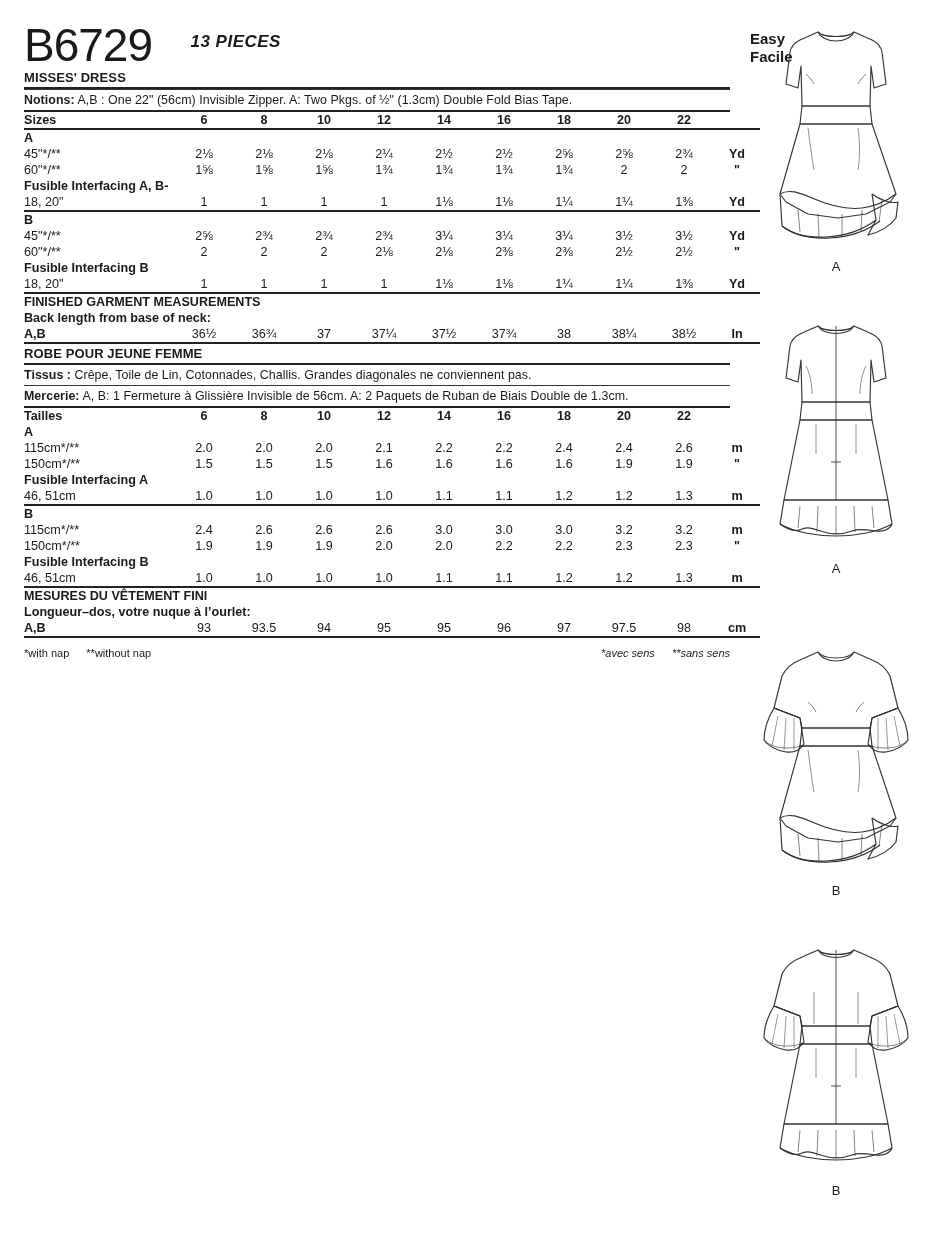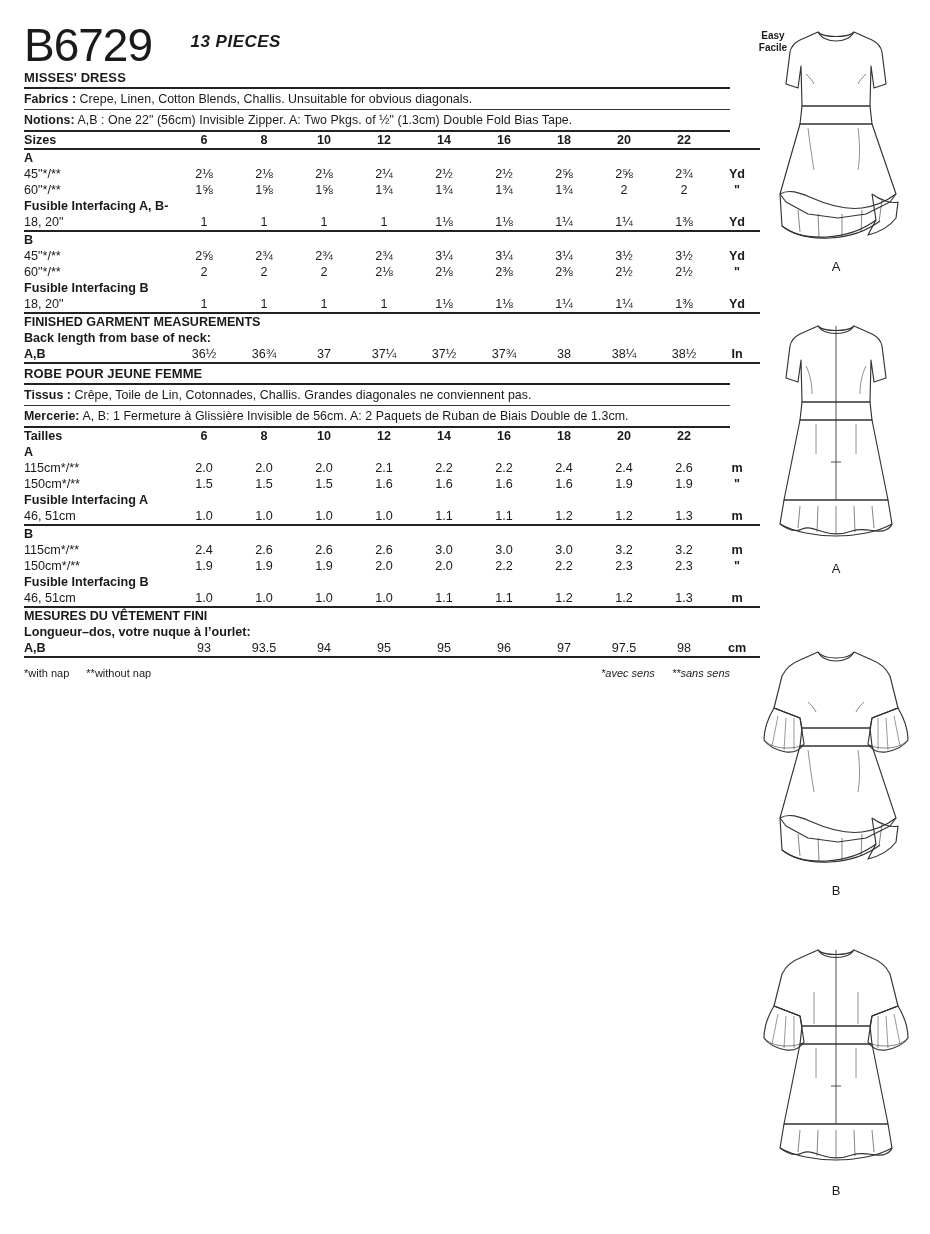--- a/index.html
+++ b/index.html
@@ -89,22 +89,21 @@
   .fn-right span { margin-left: 14px; font-style: italic; }
 
   
   #right-column {
     position: absolute;
     left: 742px;
     top: 0;
     width: 188px;
   }
   #difficulty {
-    text-align: center;
-    font-size: 10px;
+    font-size: 15px;
     font-weight: bold;
     line-height: 1.18;
     margin-top: 30px;
     width: 46px;
     margin-left: 8px;
   }
   .illustration {
     position: absolute;
     width: 188px;
     text-align: center;
@@ -121,24 +120,20 @@
 
 <div id="left-column">
 
   <div>
     <span id="pattern-number">B6729</span>
     <span id="pieces-count">13 PIECES</span>
   </div>
 
   <div class="section-title">MISSES' DRESS</div>
   <div class="rule-heavy"></div>
-  <div class="info-line">
-    <b>Fabrics :</b>
-    <span>Crepe, Linen, Cotton Blends, Challis. Unsuitable for obvious diagonals.</span>
-  </div>
   <div class="rule-light"></div>
   <div class="info-line">
     <b>Notions:</b>
     <span>A,B : One 22" (56cm) Invisible Zipper. A: Two Pkgs. of ½" (1.3cm) Double Fold Bias Tape.</span>
   </div>
   <div class="rule-heavy"></div>
 
   <table class="meas">
     <tbody>
       <tr class="hdr tbl-rule-heavy">

